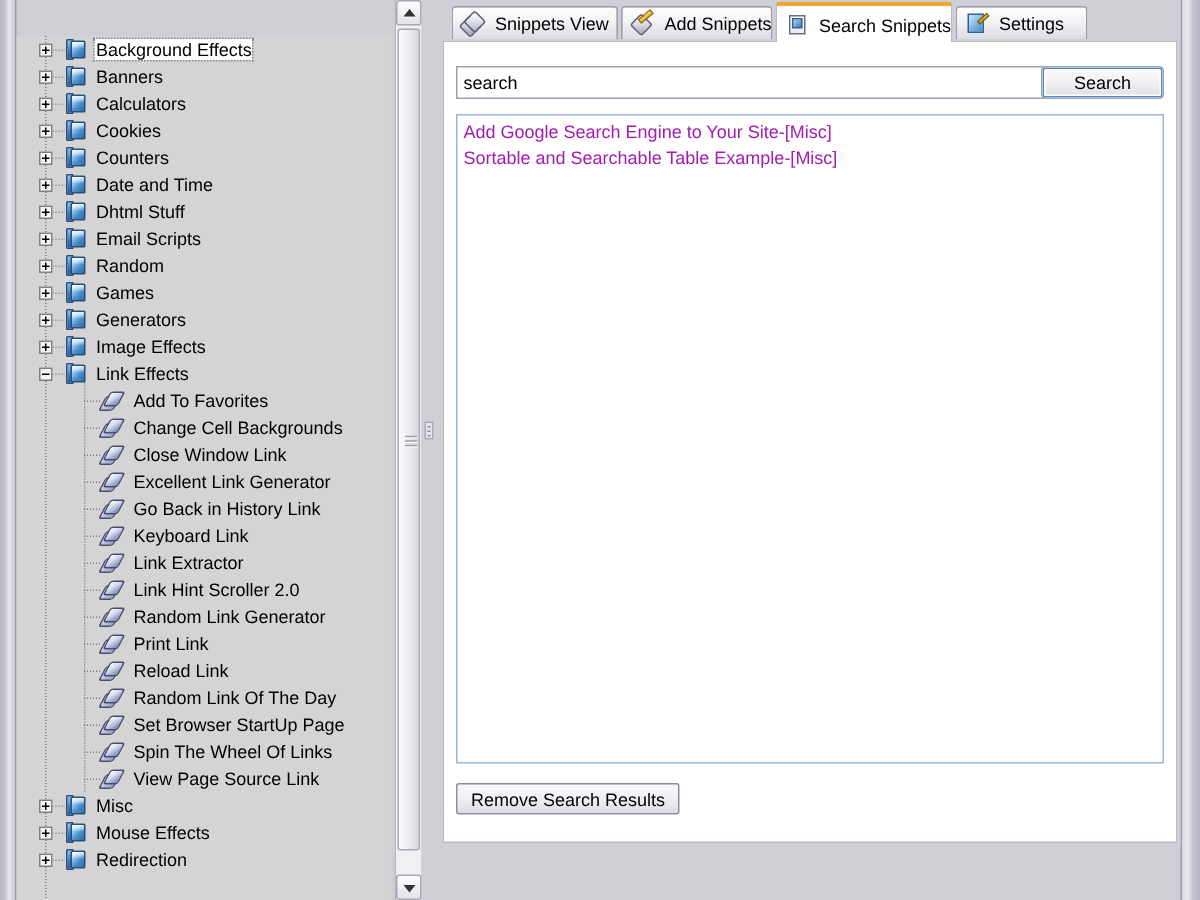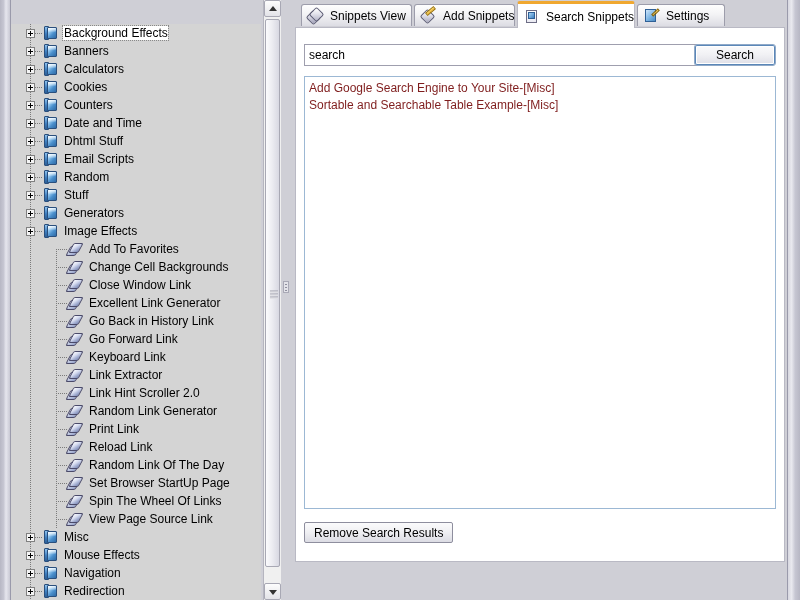--- a/index.html
+++ b/index.html
@@ -354,21 +354,21 @@
     position: absolute;
     left: 8px; top: 48px; right: 8px; bottom: 52px;
     box-sizing: border-box;
     border: 1px solid #9cb8d4;
     background: #ffffff;
     overflow: hidden;
     padding: 3px 4px;
   }
   .result-item {
     font-size: 12px;
-    color: #7f1d1d;
+    color: #a21caf;
     line-height: 17px;
     white-space: nowrap;
     cursor: default;
   }
 
   #remove-button {
     position: absolute;
     left: 8px; bottom: 18px; height: 21px;
     box-sizing: border-box;
     padding: 0 9px;
@@ -485,21 +485,21 @@
           <span class="tree-label">Random</span>
         </div>
         <div class="tree-row">
           <span class="expander plus"></span>
           <span class="elbow"></span>
           <span class="folder-icon">
             <span class="fi-back"></span>
             <span class="fi-front"></span>
             <span class="fi-gloss"></span>
           </span>
-          <span class="tree-label">Stuff</span>
+          <span class="tree-label">Games</span>
         </div>
         <div class="tree-row">
           <span class="expander plus"></span>
           <span class="elbow"></span>
           <span class="folder-icon">
             <span class="fi-back"></span>
             <span class="fi-front"></span>
             <span class="fi-gloss"></span>
           </span>
           <span class="tree-label">Generators</span>
@@ -508,20 +508,30 @@
           <span class="expander plus"></span>
           <span class="elbow"></span>
           <span class="folder-icon">
             <span class="fi-back"></span>
             <span class="fi-front"></span>
             <span class="fi-gloss"></span>
           </span>
           <span class="tree-label">Image Effects</span>
         </div>
         <div class="tree-row">
+          <span class="expander"></span>
+          <span class="elbow"></span>
+          <span class="folder-icon">
+            <span class="fi-back"></span>
+            <span class="fi-front"></span>
+            <span class="fi-gloss"></span>
+          </span>
+          <span class="tree-label">Link Effects</span>
+        </div>
+        <div class="tree-row">
           <span class="child-elbow"></span>
           <span class="snip-icon">
             <i class="b"></i>
             <i class="a"></i>
           </span>
           <span class="tree-label">Add To Favorites</span>
         </div>
         <div class="tree-row">
           <span class="child-elbow"></span>
           <span class="snip-icon">
@@ -553,28 +563,20 @@
             <i class="a"></i>
           </span>
           <span class="tree-label">Go Back in History Link</span>
         </div>
         <div class="tree-row">
           <span class="child-elbow"></span>
           <span class="snip-icon">
             <i class="b"></i>
             <i class="a"></i>
           </span>
-          <span class="tree-label">Go Forward Link</span>
-        </div>
-        <div class="tree-row">
-          <span class="child-elbow"></span>
-          <span class="snip-icon">
-            <i class="b"></i>
-            <i class="a"></i>
-          </span>
           <span class="tree-label">Keyboard Link</span>
         </div>
         <div class="tree-row">
           <span class="child-elbow"></span>
           <span class="snip-icon">
             <i class="b"></i>
             <i class="a"></i>
           </span>
           <span class="tree-label">Link Extractor</span>
         </div>
@@ -654,30 +656,20 @@
         </div>
         <div class="tree-row">
           <span class="expander plus"></span>
           <span class="elbow"></span>
           <span class="folder-icon">
             <span class="fi-back"></span>
             <span class="fi-front"></span>
             <span class="fi-gloss"></span>
           </span>
           <span class="tree-label">Mouse Effects</span>
-        </div>
-        <div class="tree-row">
-          <span class="expander plus"></span>
-          <span class="elbow"></span>
-          <span class="folder-icon">
-            <span class="fi-back"></span>
-            <span class="fi-front"></span>
-            <span class="fi-gloss"></span>
-          </span>
-          <span class="tree-label">Navigation</span>
         </div>
         <div class="tree-row">
           <span class="expander plus"></span>
           <span class="elbow"></span>
           <span class="folder-icon">
             <span class="fi-back"></span>
             <span class="fi-front"></span>
             <span class="fi-gloss"></span>
           </span>
           <span class="tree-label">Redirection</span>

